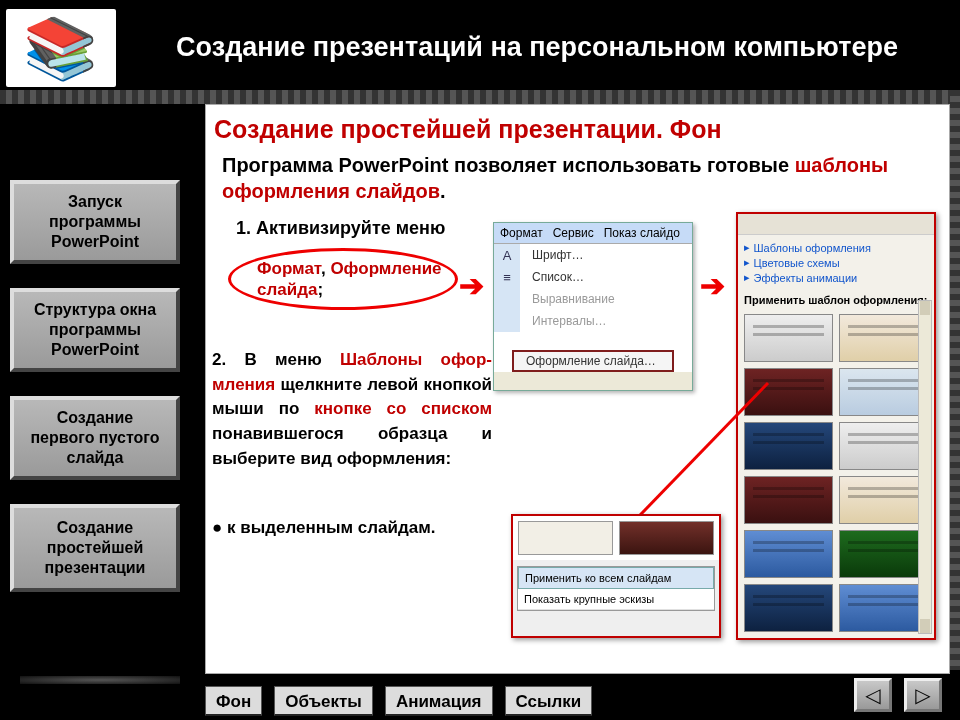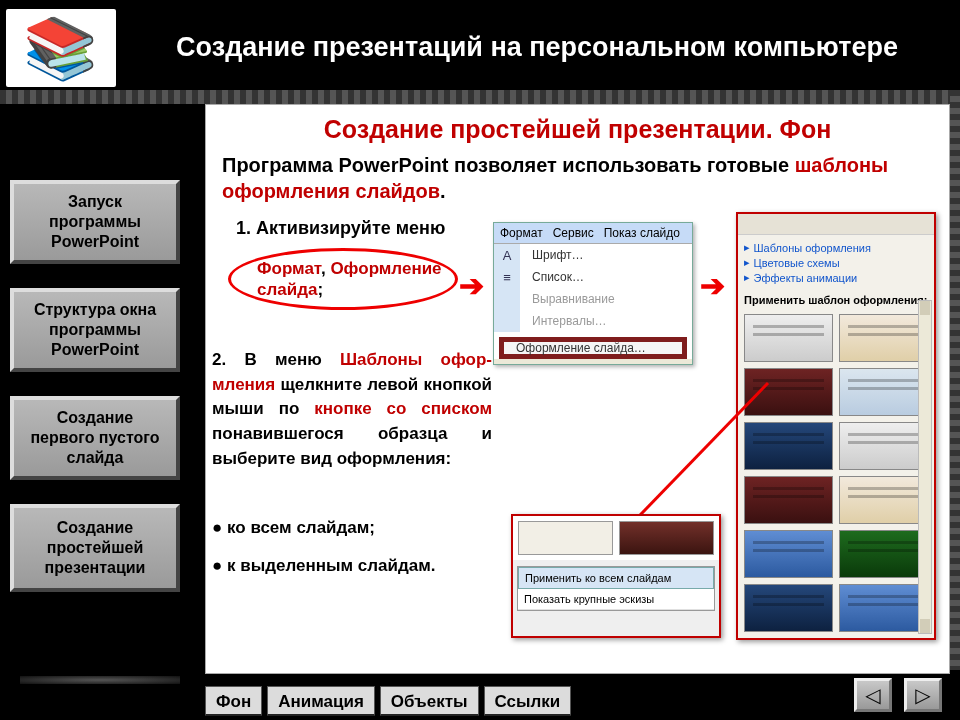--- a/index.html
+++ b/index.html
@@ -15,21 +15,21 @@
   
   .striped { position:absolute; top:90px; left:0; width:960px; height:14px; background: repeating-linear-gradient(90deg,#333 0 6px,#555 6px 12px); }
 
   
   .sidebar { position:absolute; left:10px; top:180px; width:180px; }
   .side-btn { width:170px; height:84px; margin-bottom:24px; background: linear-gradient(#b8b8b8,#9a9a9a); border: 4px solid #888; border-top-color:#ddd; border-left-color:#ddd; border-right-color:#444; border-bottom-color:#444; display:flex; align-items:center; justify-content:center; text-align:center; font-size:16px; font-weight:bold; color:#000; padding:16px; line-height:1.25; cursor:pointer; }
   .side-btn:last-child { height:88px; }
 
   
   .main { position:absolute; left:205px; top:104px; width:745px; height:570px; background:#fff; border:1px solid #aaa; }
-  .subtitle { text-align:center; color:#c00000; font-size:25px; font-weight:bold; padding:10px 8px 6px; }
+  .subtitle { color:#c00000; font-size:25px; font-weight:bold; padding:10px 8px 6px; }
   .intro { font-size:20px; font-weight:bold; padding: 2px 16px 8px 16px; line-height:1.3; }
   .intro .hl { color:#c00000; }
 
   .content { position:relative; padding: 0 16px; height: 430px; }
   .step1 { font-size:18px; font-weight:bold; margin:6px 0 6px 14px; }
   .oval { position:absolute; left:22px; top:30px; width:230px; height:62px; border:3px solid #e00; border-radius:50%; display:flex; align-items:center; justify-content:flex-end; padding:0 12px; }
   .oval-txt { font-size:17px; font-weight:bold; color:#c00000; text-align:left; width:100%; padding-left:14px; line-height:1.25; }
   .oval-txt .blk { color:#000; }
 
   .arrow-r1 { position:absolute; left:253px; top:50px; color:#e00; font-size:30px; font-weight:bold; }
@@ -38,21 +38,21 @@
   
   .menu-mock { position:absolute; left:287px; top:4px; width:200px; border:1px solid #7a9 ; background:#ece9d8; box-shadow: 2px 2px 4px rgba(0,0,0,.3); font-size:12px; }
   .menu-bar { background:#c6dbf7; padding:3px 6px; font-size:12px; display:flex; gap:10px; }
   .menu-list { background:#fff; border-top:1px solid #aaa; }
   .menu-strip { display:flex; }
   .icon-col { width:26px; background:#d6e5f5; display:flex; flex-direction:column; }
   .icon-col span{ height:22px; display:flex; align-items:center; justify-content:center; font-size:13px; color:#335; }
   .item-col { flex:1; }
   .menu-item { height:22px; padding:0 12px; display:flex; align-items:center; color:#333; }
   .menu-item.grey{ color:#9a9a9a; }
-  .menu-item.last{ border-top:1px solid #ccc; background:#f5f5f5; font-weight:normal; border:5px solid #7f1d1d; margin:5px; }
+  .menu-item.last{ border-top:1px solid #ccc; background:#f5f5f5; font-weight:normal; border:2px solid #7f1d1d; margin:18px; }
 
   
   .design-pane { position:absolute; left:530px; top:-6px; width:200px; height:428px; background:#f3f1ea; border:2px solid #c00000; box-shadow:2px 2px 5px rgba(0,0,0,.4); font-size:11px; }
   .dp-head { background:#e6e2d6; padding:4px 6px; border-bottom:1px solid #ccc; }
   .dp-links { padding:4px 6px; color:#15c; }
   .dp-links div{ margin:2px 0; display:flex; align-items:center; gap:4px;}
   .dp-apply { font-weight:bold; padding:4px 6px; color:#000; }
   .dp-grid { display:grid; grid-template-columns:1fr 1fr; gap:6px; padding:4px 6px; overflow:hidden; }
   .thumb { height:48px; border:1px solid #888; background:linear-gradient(#dbe6ef,#b9cce0); position:relative; }
   .thumb::before, .thumb::after { content:""; position:absolute; left:8px; right:8px; height:3px; background:rgba(0,0,0,.25); }
@@ -77,21 +77,21 @@
   .popup { position:absolute; left:305px; top:296px; width:210px; height:124px; border:2px solid #c00000; background:#efefef; box-shadow:2px 2px 5px rgba(0,0,0,.4); font-size:11px; }
   .popup-top{ height:44px; display:flex; gap:6px; padding:5px; background:#fff;}
   .p-th{ flex:1; border:1px solid #999; background:linear-gradient(#72302a,#3b1410);}
   .p-th.left{ background:#f2efe6;}
   .popup-menu{ background:#fff; border:1px solid #999; margin:6px 4px;}
   .pm-item{ padding:4px 6px; border-bottom:1px solid #e0e0e0; }
   .pm-item.sel{ background:#d6e5f5; border:1px solid #7aa;}
   .arrow-diag { position:absolute; left:392px; top:160px; width:180px; height:180px; pointer-events:none; }
 
   
-  .tabs { position:absolute; left:205px; bottom:4px; height:30px; display:flex; gap:5px; }
+  .tabs { position:absolute; left:205px; bottom:4px; height:30px; display:flex; gap:12px; }
   .tab { background:#dcdcdc; border:1px solid #555; border-bottom:2px solid #222; padding:5px 10px 3px; font-size:17px; font-weight:bold; cursor:pointer; }
 
   
   .nav { position:absolute; right:18px; bottom:8px; display:flex; gap:12px; }
   .nav-btn { width:38px; height:34px; background:linear-gradient(#c8c8c8,#999); border:3px solid #777; border-top-color:#eee; border-left-color:#eee; display:flex; align-items:center; justify-content:center; font-size:20px; cursor:pointer; }
 
   
   .deco-right{ position:absolute; right:0; top:90px; width:10px; height:580px; background: repeating-linear-gradient(#333 0 6px,#555 6px 12px);}
   .under-sidebar{ position:absolute; left:20px; top:676px; width:160px; height:8px; background:radial-gradient(ellipse,#555,#111);}  
 </style>
@@ -188,21 +188,20 @@
         <div class="thumb c"></div>
         <div class="thumb d"></div>
       </div>
       <div class="dp-scroll"></div>
     </div>
 
     <div class="step2">
       <span>2. В меню </span><span class="hl">Шаблоны офор-мления</span><span> щелкните левой кнопкой мыши по </span><span class="hl">кнопке со списком</span><span> понавившегося образца и выберите вид оформления:</span>
     </div>
     <div class="bullets">
-      <div>● ко всем слайдам;</div>
       <div>● к выделенным слайдам.</div>
     </div>
 
     <svg class="arrow-diag" viewBox="0 0 180 180">
       <defs>
           <marker id="ah" markerWidth="10" markerHeight="10" refX="6" refY="3" orient="auto">
             <path d="M0,0 L0,6 L8,3 z" fill="#e00"></path>
           </marker>
         </defs>
       <line x1="170" y1="5" x2="15" y2="165" stroke="#e00" stroke-width="3" marker-end="url(#ah)"></line>
@@ -217,22 +216,22 @@
         <div class="pm-item sel">Применить ко всем слайдам</div>
         <div class="pm-item">Показать крупные эскизы</div>
       </div>
     </div>
 
   </div>
 </div>
 
 <div class="tabs">
   <div class="tab">Фон</div>
+  <div class="tab">Объекты</div>
   <div class="tab">Анимация</div>
-  <div class="tab">Объекты</div>
   <div class="tab">Ссылки</div>
 </div>
 
 <div class="nav">
   <div class="nav-btn">
       <span>◁</span>
     </div>
   <div class="nav-btn">
       <span>▷</span>
     </div>

